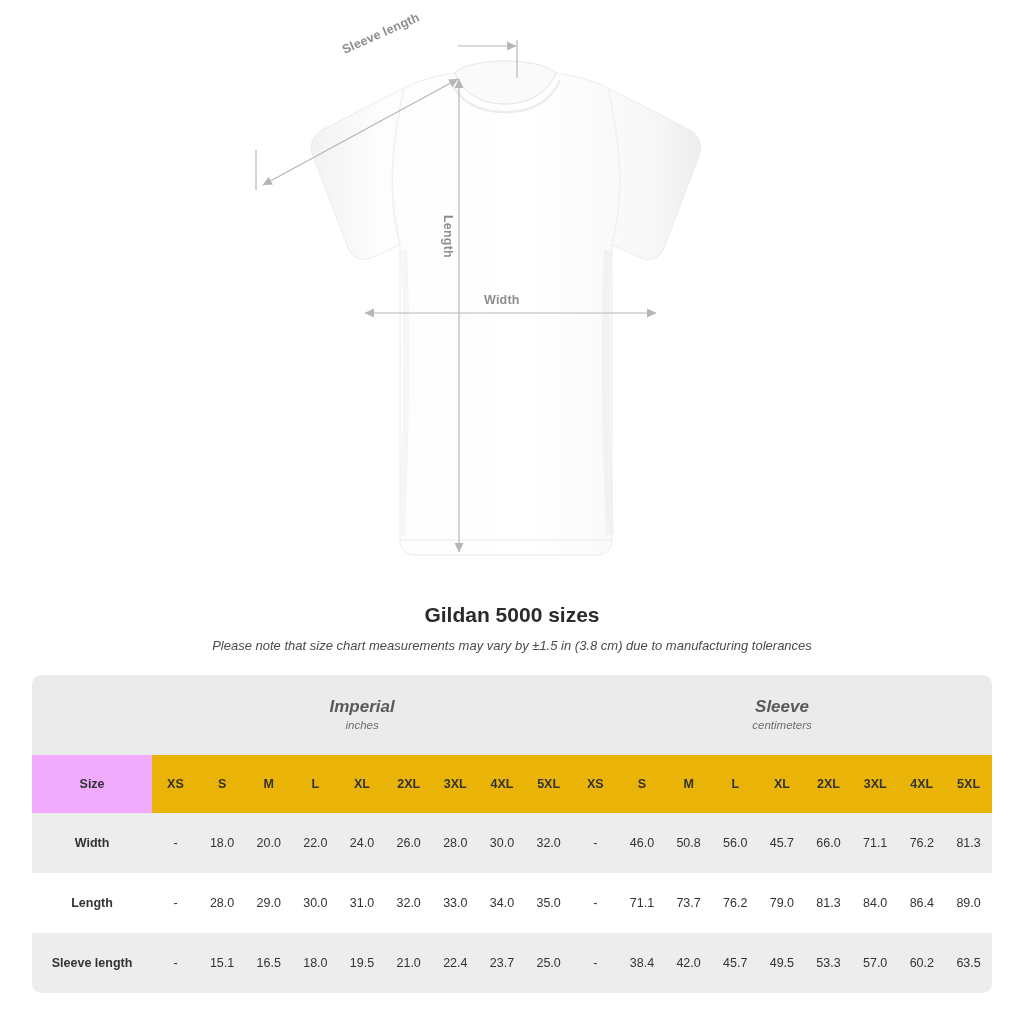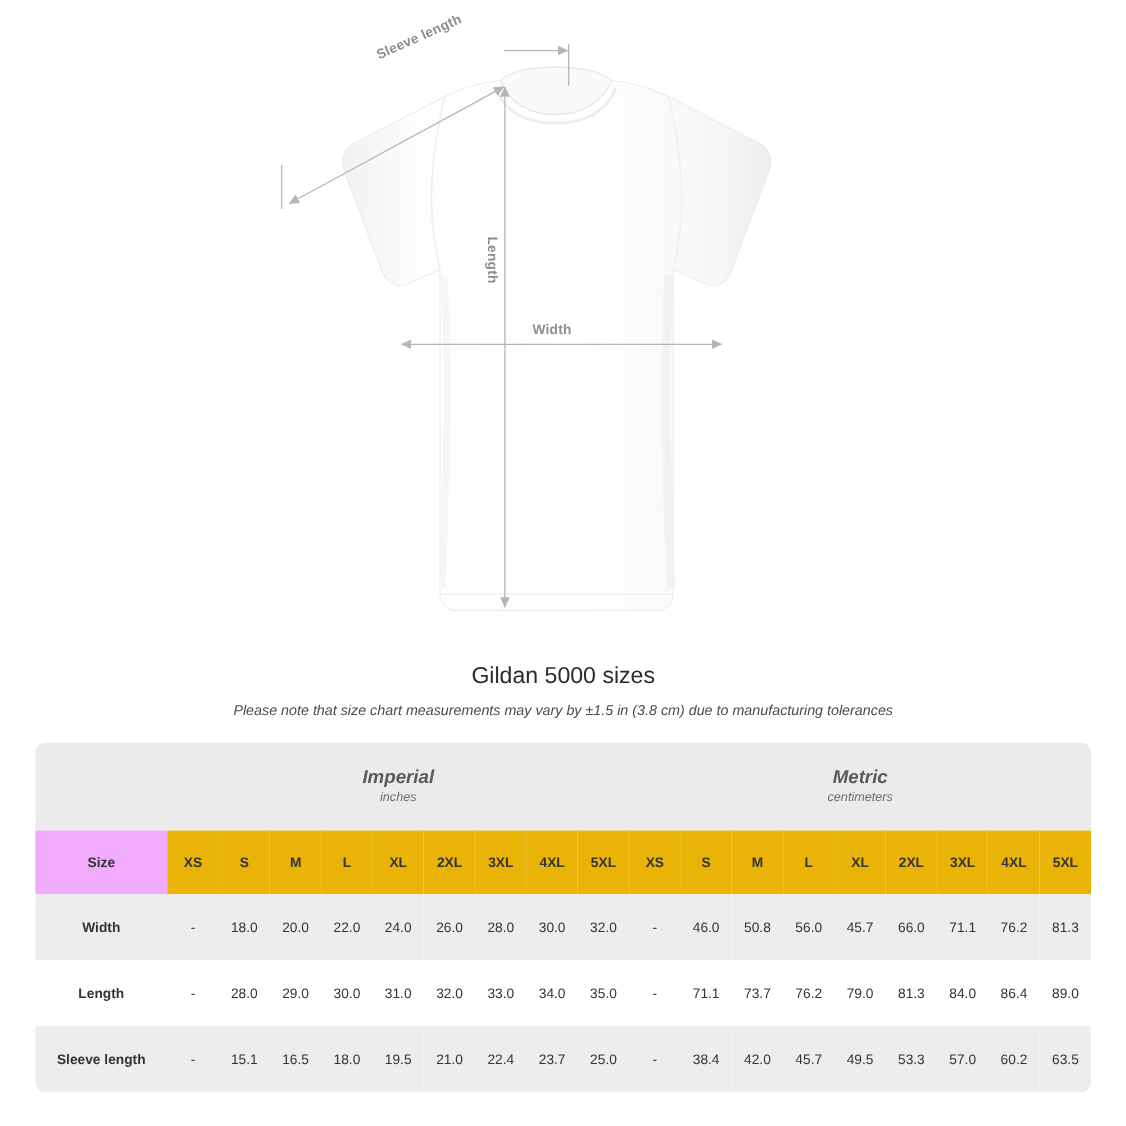--- a/index.html
+++ b/index.html
@@ -63,21 +63,21 @@
     top: 293px;
   }
 
   
   .title-block {
     text-align: center;
     margin-top: 18px;
   }
   .chart-title {
     font-size: 21px;
-    font-weight: normal;
+    font-weight: bold;
     color: #2b2b2b;
     margin: 0;
   }
   .chart-note {
     font-size: 13px;
     font-style: italic;
     color: #4a4a4a;
     margin: 11px 0 0 0;
   }
 
@@ -273,21 +273,21 @@
       </colgroup>
       <tbody>
 
         <tr>
           <td class="spacer-cell rounded-tl"></td>
           <td class="unit-cell" colspan="9">
             <span class="unit-name">Imperial</span>
             <span class="unit-sub">inches</span>
           </td>
           <td class="unit-cell rounded-tr" colspan="9">
-            <span class="unit-name">Metric</span>
+            <span class="unit-name">Sleeve</span>
             <span class="unit-sub">centimeters</span>
           </td>
         </tr>
 
         <tr class="hdr-row">
           <td class="rowlabel row-label">Size</td>
           <td>XS</td>
           <td>S</td>
           <td>M</td>
           <td>L</td>

